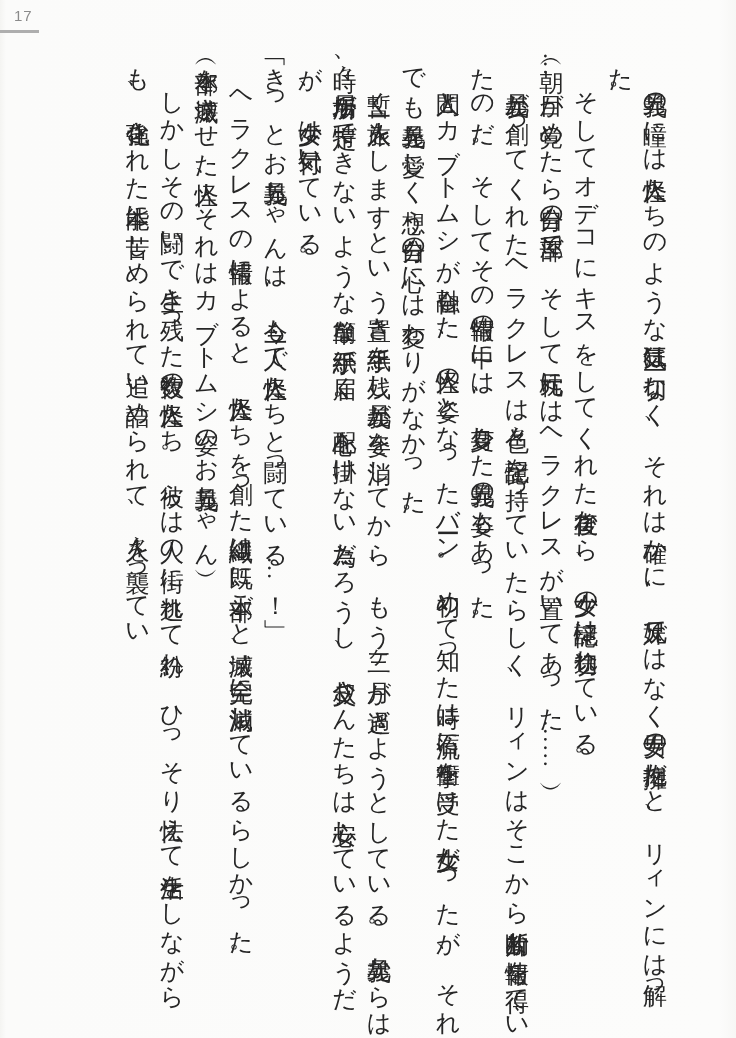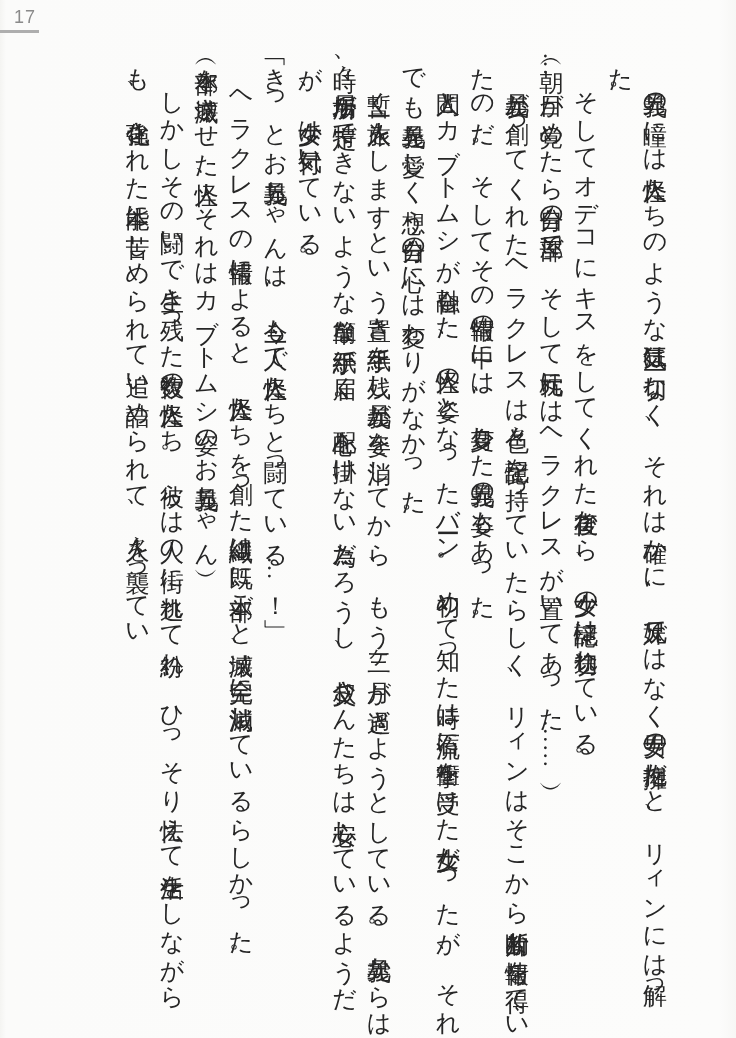--- a/index.html
+++ b/index.html
@@ -29,21 +29,21 @@
     left: 0;
     width: 120px;
     height: 40px;
   }
 
   .folio-number {
     position: absolute;
     top: 7px;
     left: 14px;
     font-family: "Liberation Sans", "DejaVu Sans", sans-serif;
-    font-size: 18px;
+    font-size: 15px;
     letter-spacing: 1px;
     color: #8a8a8a;
     font-weight: 400;
   }
 
   .folio-rule {
     position: absolute;
     top: 30px;
     left: 0;
     width: 39px;

